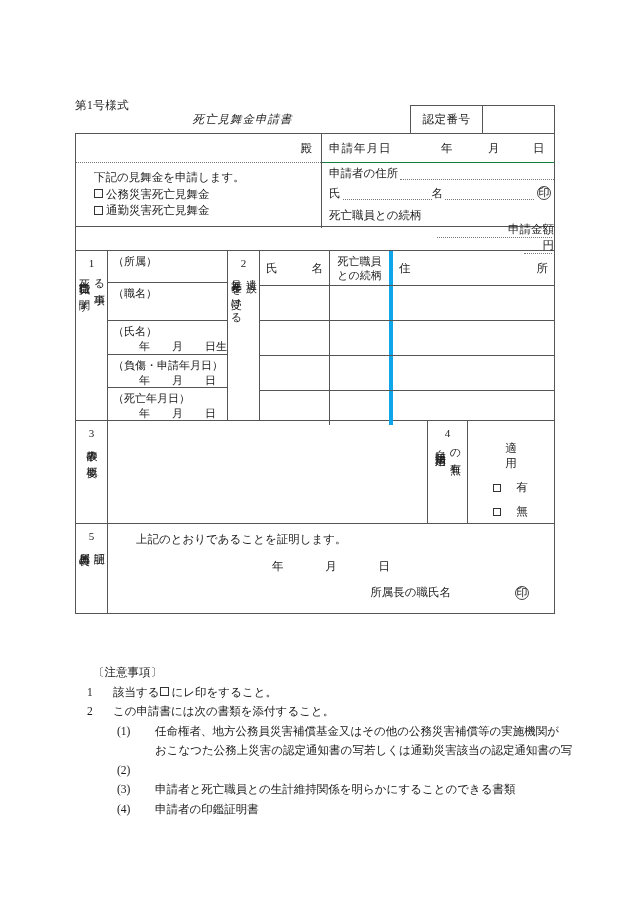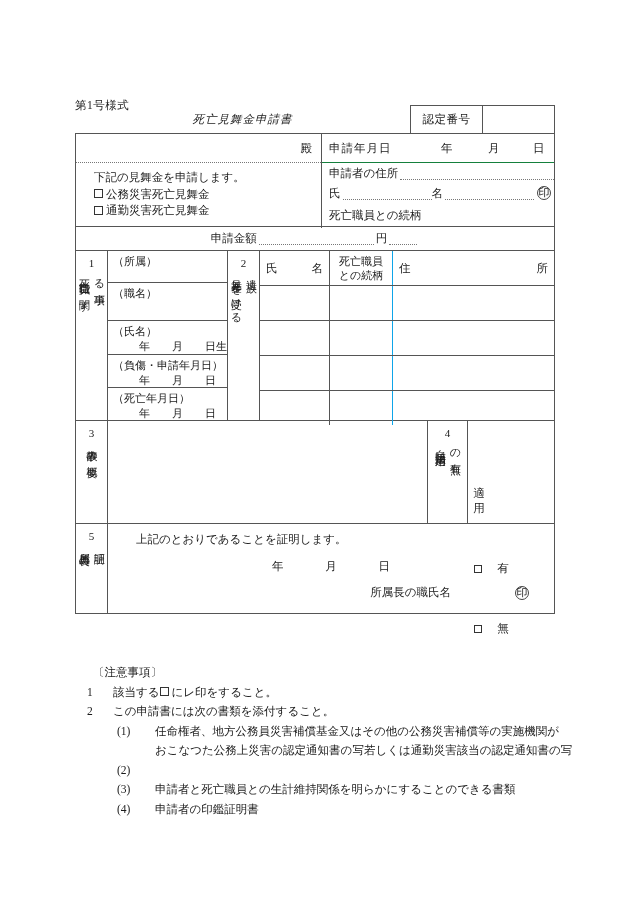--- a/index.html
+++ b/index.html
@@ -83,22 +83,23 @@
   .a-line.last{height:25px;text-align:right;}
   .seal{
     font-size:11px;border:1px solid #444;border-radius:50%;
     width:12px;height:12px;line-height:11px;text-align:center;
     display:inline-block;margin:0 3px;
   }
 
   
   .blockAmt{top:227px;height:24px;border-top:none;}
   .amt-inner{
-    height:22px;display:flex;align-items:center;justify-content:center;
+    height:22px;display:flex;align-items:flex-end;justify-content:center;
     font-size:11.5px;
+    flex-direction:column;
   }
   .amt-dots{
     display:inline-block;width:115px;border-bottom:1px dotted #777;
     height:12px;margin:0 2px;
   }
   .amt-dots2{
     display:inline-block;width:28px;border-bottom:1px dotted #777;
     height:12px;margin:0 2px;
   }
 
@@ -133,39 +134,39 @@
   .f-cell.nb{border-bottom:none;}
   .f-date{padding-left:26px;letter-spacing:0;}
 
   .b-s2label{left:152px;width:32px;}
   .b-s2tbl{position:absolute;left:184px;top:0;right:0;height:100%;}
   .th-row{display:flex;height:34px;}
   .tr-row{display:flex;height:34px;border-top:1px solid #555;}
   .c-name{width:70px;border-right:1px solid #555;box-sizing:border-box;
     font-size:11.5px;display:flex;align-items:center;
     justify-content:space-between;padding:0 6px;}
-  .c-rel{width:63px;border-right:1px solid #0ea5e9;box-sizing:border-box;
+  .c-rel{width:63px;border-right:4px solid #0ea5e9;box-sizing:border-box;
     font-size:11px;display:flex;align-items:center;justify-content:center;
     text-align:center;line-height:14px;}
   .c-addr{flex:1;box-sizing:border-box;font-size:11.5px;
     display:flex;align-items:center;justify-content:space-between;
     padding:0 6px;}
   .th-row .c-name,.th-row .c-addr{align-items:center;}
 
   
   .blockC{top:421px;height:103px;border-top:none;}
   .c-s3label{left:0;width:32px;}
   .c-s3area{position:absolute;left:32px;top:0;width:320px;height:100%;
     border-right:1px solid #555;box-sizing:border-box;}
   .c-s4label{position:absolute;left:352px;top:0;width:40px;height:100%;
     border-right:1px solid #555;box-sizing:border-box;}
   .c-s4val{position:absolute;left:392px;top:0;right:0;height:100%;
     font-size:11.5px;padding-top:20px;box-sizing:border-box;}
-  .s4line{display:flex;justify-content:flex-start;align-items:center;
-    margin-bottom:9px;letter-spacing:0;margin-top:45px;}
+  .s4line{display:flex;justify-content:center;align-items:center;
+    margin-bottom:9px;letter-spacing:0;}
   .s4line .w1{display:inline-block;width:22px;text-align:center;}
   .s4line .w2{display:inline-block;width:26px;text-align:center;}
 
   
   .blockD{top:524px;height:90px;border-top:none;}
   .d-label{left:0;width:32px;}
   .d-body{position:absolute;left:32px;top:0;right:0;height:100%;
     font-size:11.5px;}
   .d-cert{padding:8px 0 0 28px;}
   .d-date{padding:12px 0 0 0;text-align:center;}

